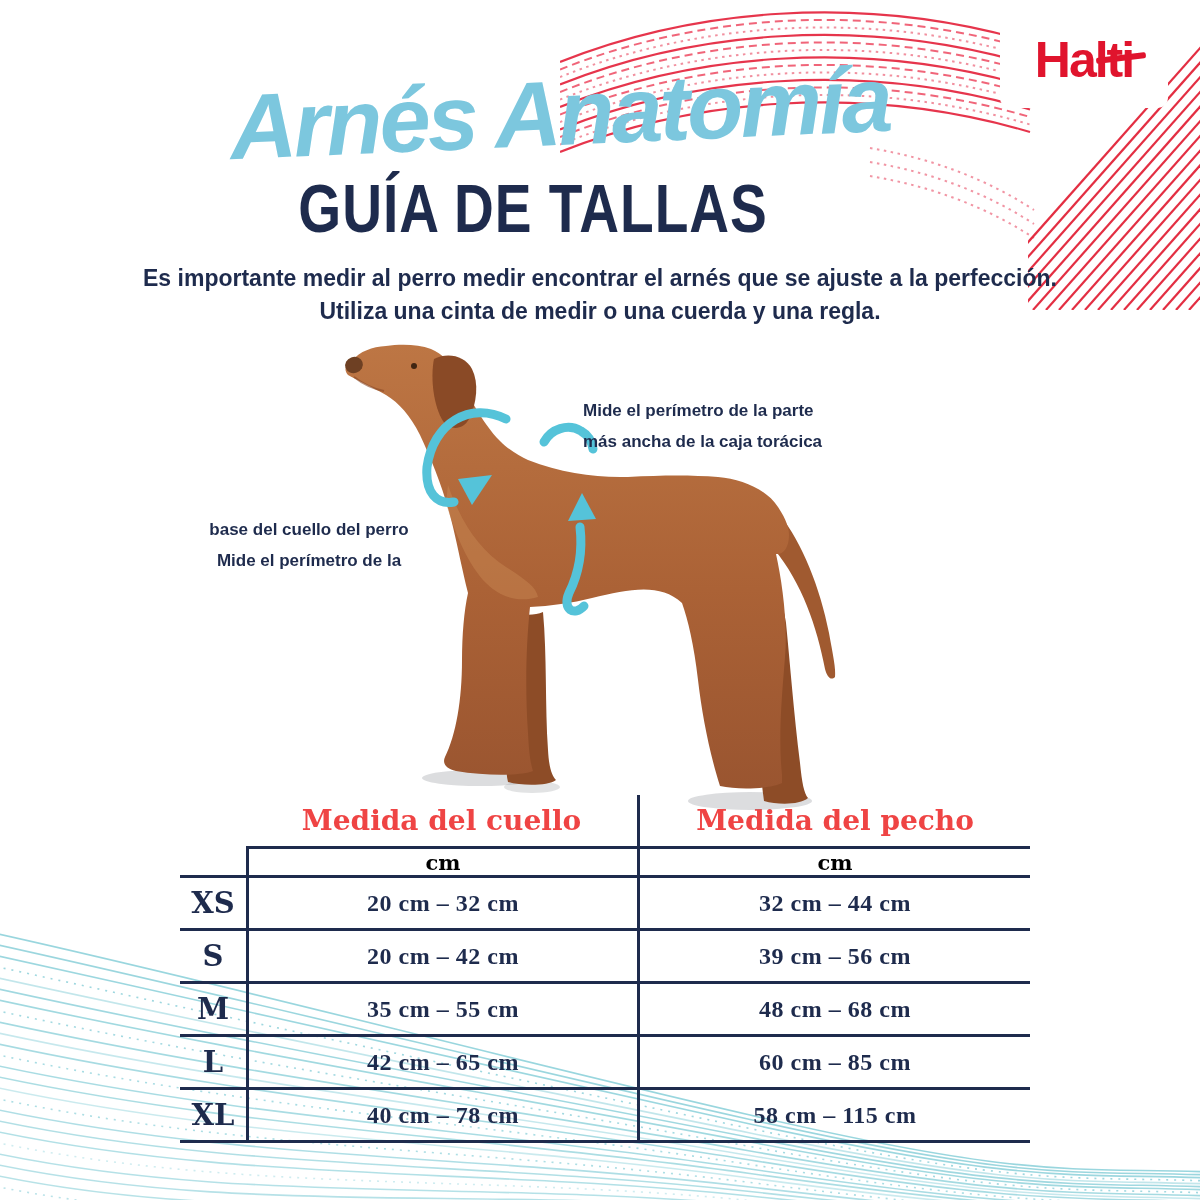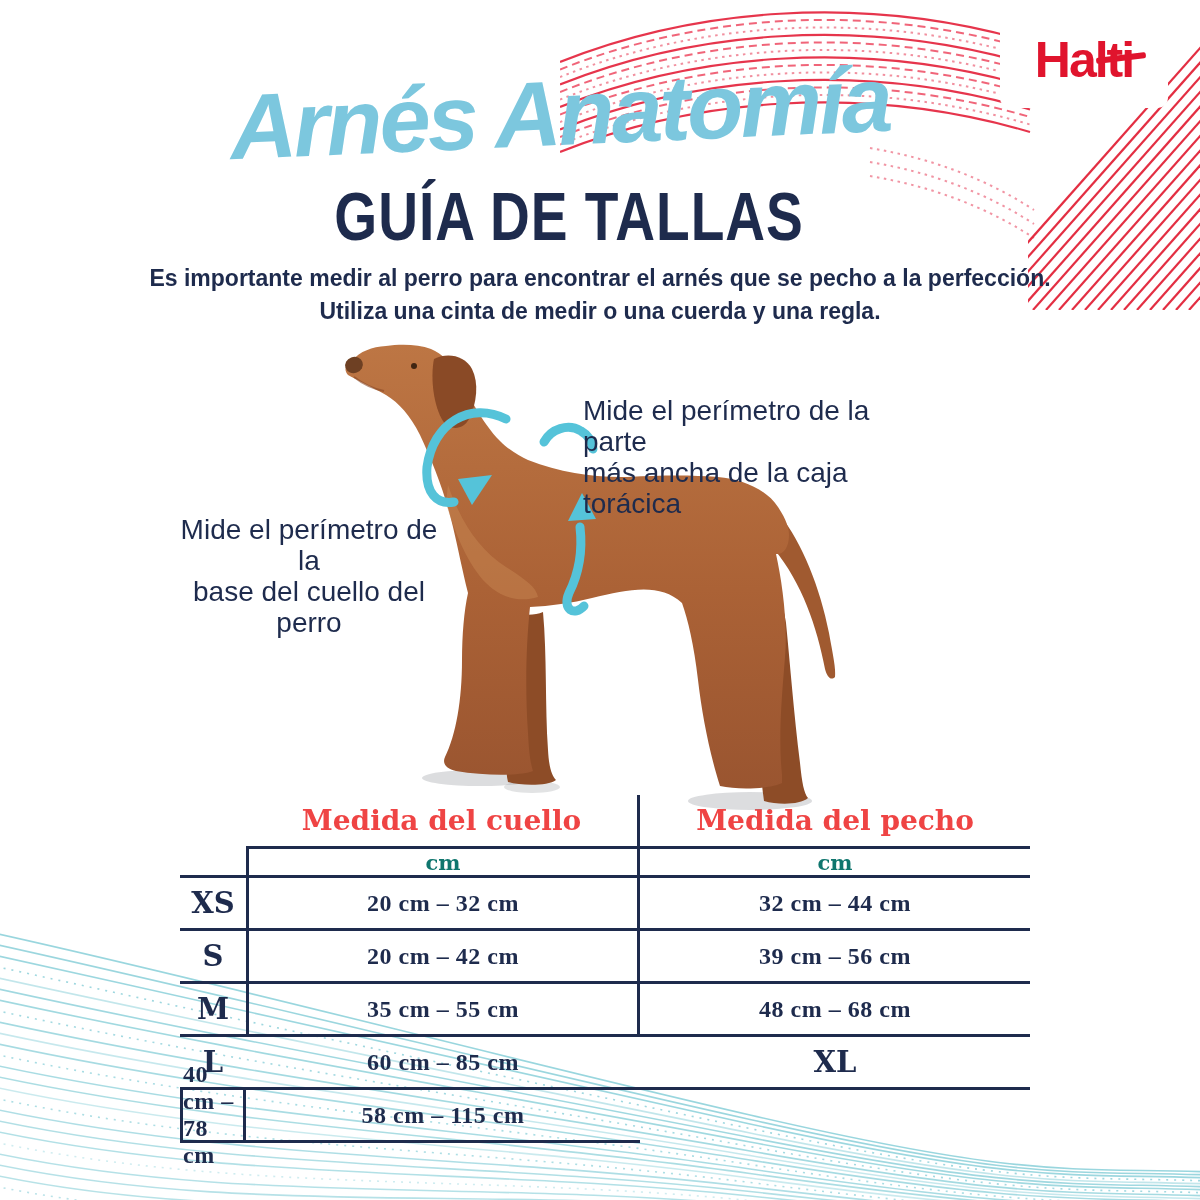--- a/index.html
+++ b/index.html
@@ -36,35 +36,35 @@
   .script-title{
     left:40px;top:48px;width:1040px;height:140px;z-index:2;
     text-align:center;
     font-family:cursive, sans-serif;
     font-style:italic;font-weight:700;
     font-size:92px;line-height:130px;letter-spacing:-3px;
     color:#7cc7de;
     transform:rotate(-2.5deg);
   }
   .main-title{
-    left:0;top:176px;width:1066px;z-index:2;text-align:center;padding-left:36px;
+    left:0;top:168px;width:1066px;z-index:2;text-align:center;
   }
   .main-title span{
     display:inline-block;
     font-weight:700;font-size:58px;letter-spacing:1px;
     color:#1e2b4d;
     transform:scale(0.95,1.18);transform-origin:center top;
   }
   .intro{
     left:60px;top:262px;width:1080px;z-index:2;text-align:center;
     font-size:23px;font-weight:700;line-height:33px;color:#1e2b4d;
   }
 
   
-  .note{font-size:28px;font-weight:400;line-height:31px;color:#1e2b4d;z-index:4;}
+  .note{font-size:17px;font-weight:700;line-height:31px;color:#1e2b4d;z-index:4;}
   .note-chest{left:583px;top:395px;width:330px;text-align:left;}
   .note-neck{left:178px;top:514px;width:262px;text-align:center;}
 
   
   .dog-wrap{left:330px;top:335px;width:580px;height:480px;z-index:3;}
 
   
   .size-table{
     left:180px;top:795px;width:850px;z-index:2;
     display:grid;
@@ -76,21 +76,21 @@
     box-sizing:border-box;
   }
   .bl{border-left:3px solid #1e2b4d;}
   .br{border-right:3px solid #1e2b4d;}
   .bt{border-top:3px solid #1e2b4d;}
   .bb{border-bottom:3px solid #1e2b4d;font-family:Liberation Serif, serif;}
   .th{
     font-family:"DejaVu Serif", serif;font-weight:700;font-size:28px;color:#ef4444;
   }
   .unit{
-    font-family:"DejaVu Serif", serif;font-weight:700;font-size:21px;color:#0f766e;
+    font-family:"DejaVu Serif", serif;font-weight:700;font-size:21px;color:#000000;
   }
   .size-label{
     font-family:"DejaVu Serif", serif;font-weight:700;font-size:29px;color:#1e2b4d;
   }
   .val{
     font-size:24px;font-weight:700;color:#1e2b4d;letter-spacing:0.5px;
   }
 </style>
 </head>
 <body>
@@ -174,31 +174,31 @@
   <span class="logo-text">Halti</span>
   <span class="logo-bar"></span>
 </div>
 
 <div class="abs script-title">Arnés Anatomía</div>
 <div class="abs main-title">
   <span>GUÍA DE TALLAS</span>
 </div>
 
 <div class="abs intro">
-  <div>Es importante medir al perro para encontrar el arnés que se pecho a la perfección.</div>
+  <div>Es importante medir al perro medir encontrar el arnés que se ajuste a la perfección.</div>
   <div>Utiliza una cinta de medir o una cuerda y una regla.</div>
 </div>
 
 <div class="abs note note-chest">
   <div>Mide el perímetro de la parte</div>
   <div>más ancha de la caja torácica</div>
 </div>
 <div class="abs note note-neck">
+  <div>base del cuello del perro</div>
   <div>Mide el perímetro de la</div>
-  <div>base del cuello del perro</div>
 </div>
 
 <div class="abs dog-wrap">
 <svg viewBox="0 0 580 480" width="580" height="480">
   <defs>
     <linearGradient id="dogGrad" x1="0" y1="0" x2="0" y2="1">
       <stop offset="0" stop-color="#bd7644"></stop>
       <stop offset="0.55" stop-color="#ab6236"></stop>
       <stop offset="1" stop-color="#9a5530"></stop>
     </linearGradient>
@@ -271,18 +271,19 @@
 
   <div class="size-label bb">S</div>
   <div class="val bl br bb">20 cm – 42 cm</div>
   <div class="val bb">39 cm – 56 cm</div>
 
   <div class="size-label bb">M</div>
   <div class="val bl br bb">35 cm – 55 cm</div>
   <div class="val bb">48 cm – 68 cm</div>
 
   <div class="size-label bb">L</div>
+  <div class="val bl br bb">42 cm – 65 cm</div>
   <div class="val bb">60 cm – 85 cm</div>
 
   <div class="size-label bb">XL</div>
   <div class="val bl br bb">40 cm – 78 cm</div>
   <div class="val bb">58 cm – 115 cm</div>
 </div>
 
 </body></html>

